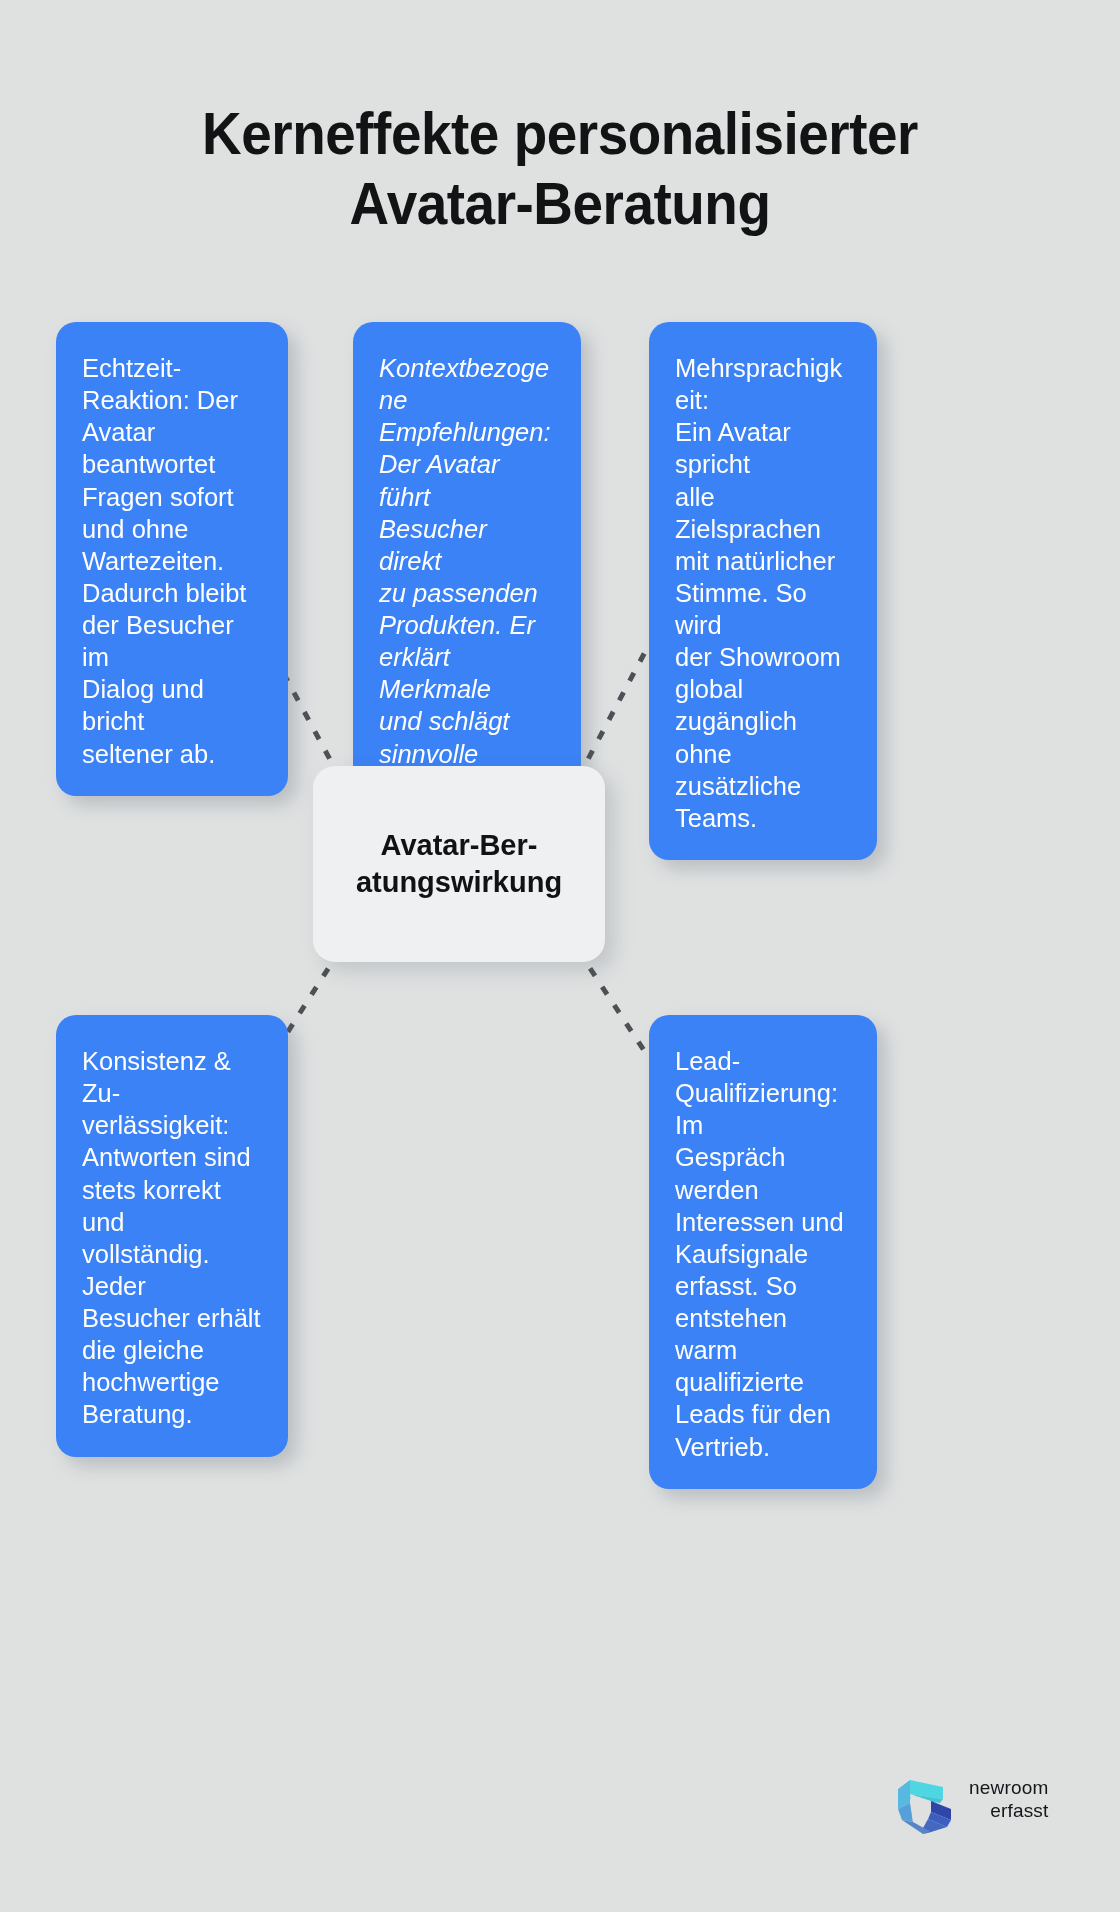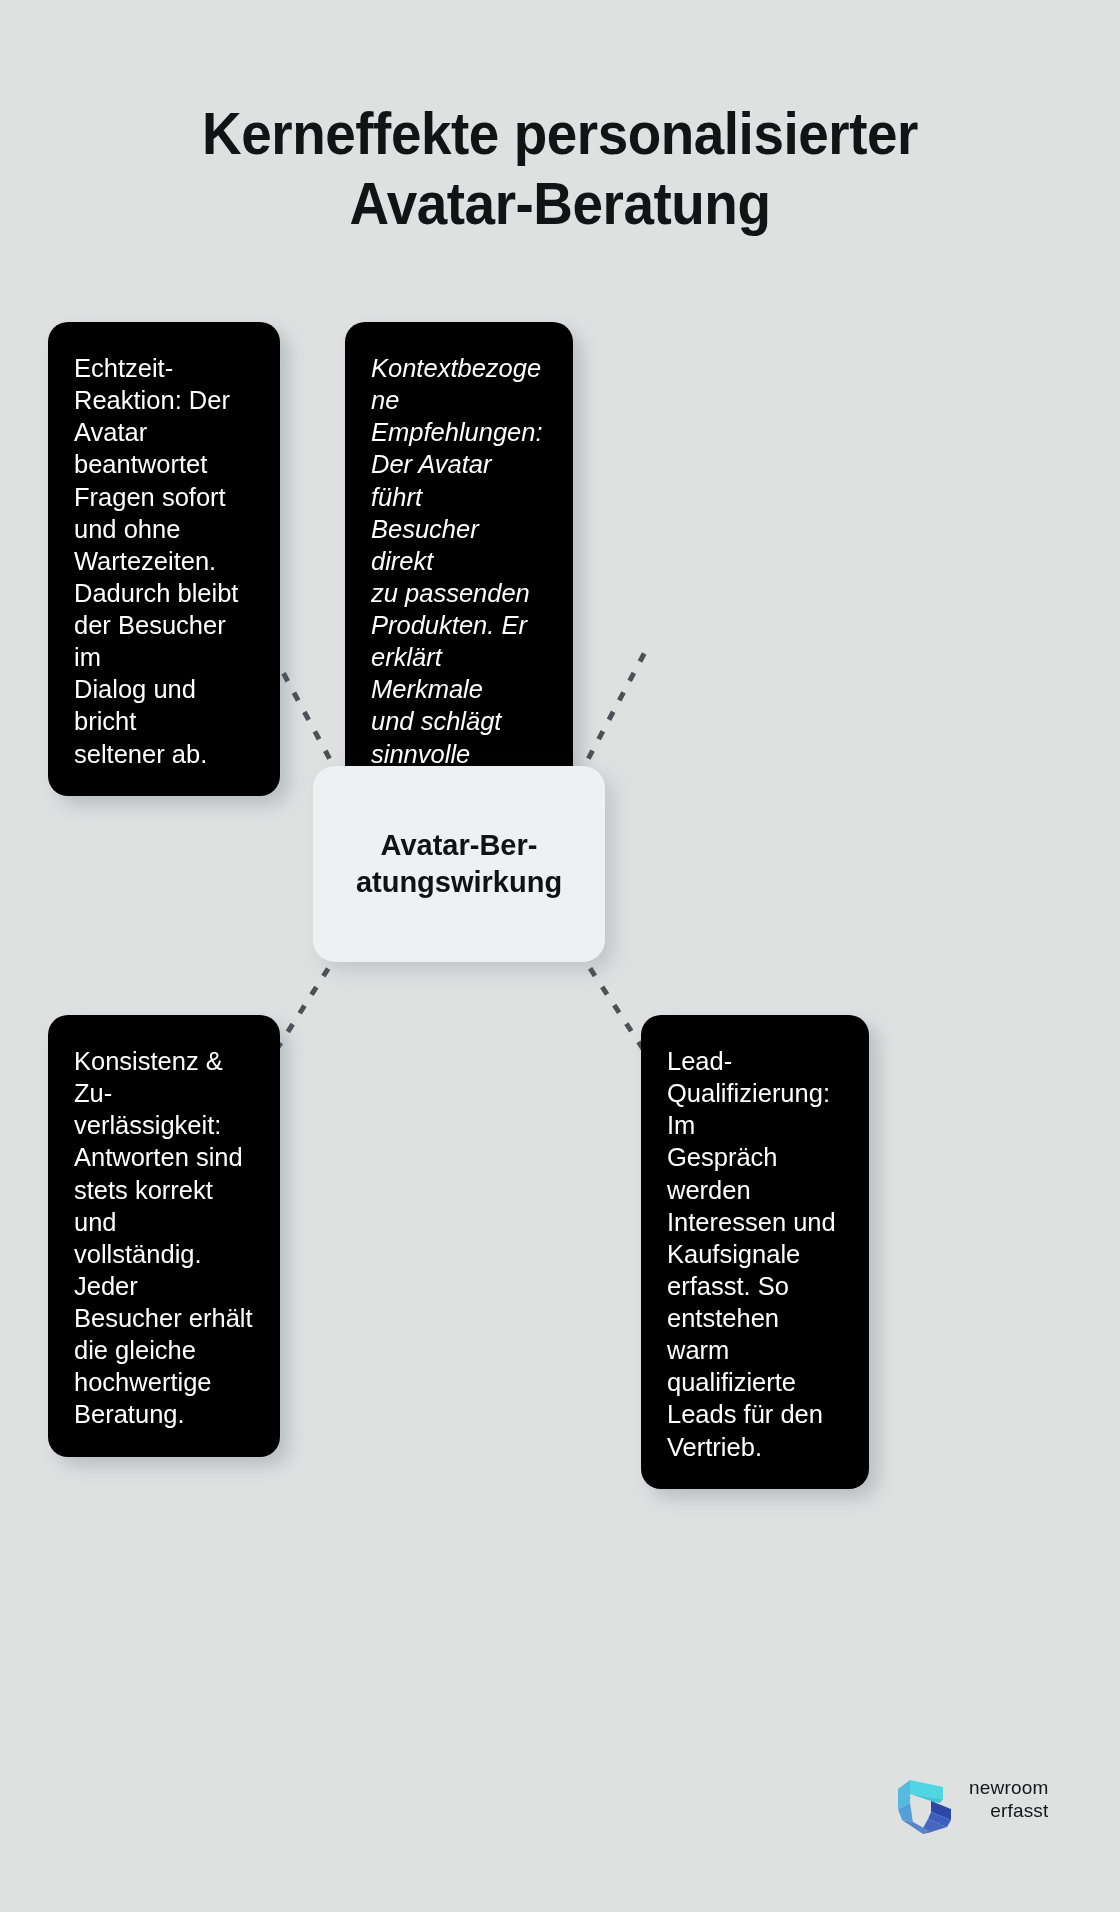--- a/index.html
+++ b/index.html
@@ -46,32 +46,33 @@
     position: absolute;
     left: 0; top: 0;
     width: 1120px;
     height: 1912px;
     pointer-events: none;
   }
 
   
   .card {
     position: absolute;
-    background: #000000;
+    background: #3b82f6;
     color: #ffffff;
     border-radius: 20px;
     box-sizing: border-box;
     padding: 30px 26px 26px 26px;
     font-size: 25.5px;
     line-height: 1.26;
     font-weight: 400;
     box-shadow: 9px 9px 18px rgba(90,100,115,0.28);
     word-break: normal;
     overflow-wrap: break-word;
     hyphens: manual;
+    margin-left: 8px;
   }
 
   .card-text {
     display: block;
     white-space: pre-line;
   }
 
   
   #card-0 { left: 48px;  top: 322px;  width: 232px;  }
   #card-1 { left: 345px; top: 322px;  width: 228px; font-style: italic;  }
@@ -174,20 +175,31 @@
 Der Avatar führt
 Besucher direkt
 zu passenden
 Produkten. Er
 erklärt Merkmale
 und schlägt
 sinnvolle
 Alternativen vor.</span>
   </div>
 
+  <div class="card" id="card-2">
+    <span class="card-text">Mehrsprachigkeit:
+Ein Avatar spricht
+alle Zielsprachen
+mit natürlicher
+Stimme. So wird
+der Showroom
+global zugänglich
+ohne zusätzliche
+Teams.</span>
+  </div>
 
   <div class="card" id="card-3">
     <span class="card-text">Konsistenz &amp; Zu-
 verlässigkeit:
 Antworten sind
 stets korrekt und
 vollständig. Jeder
 Besucher erhält
 die gleiche
 hochwertige

